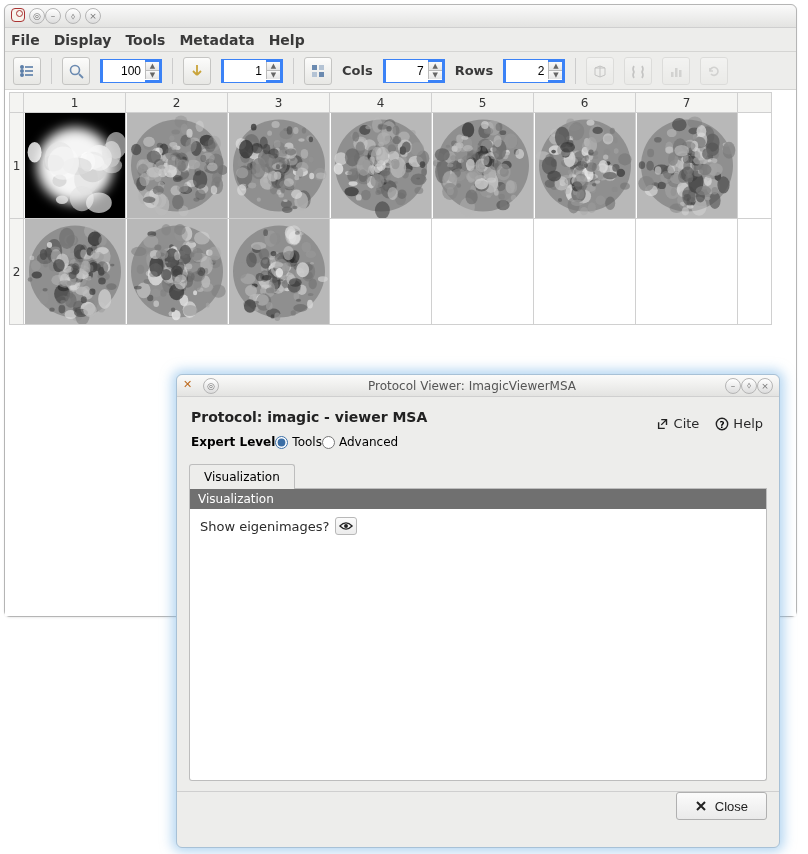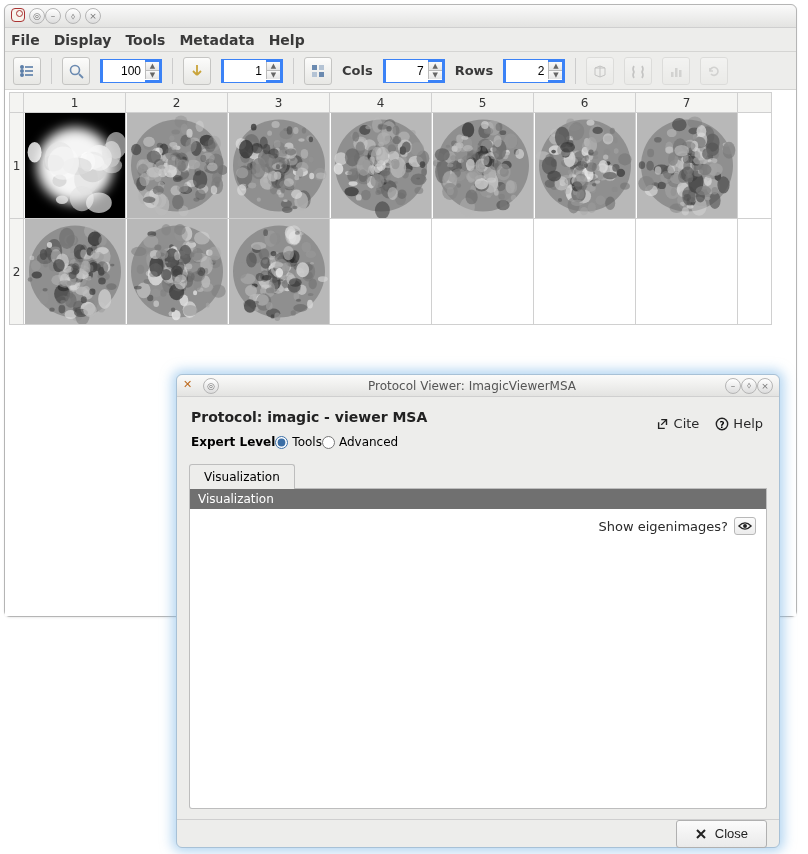--- a/index.html
+++ b/index.html
@@ -181,33 +181,33 @@
     border:1px solid #bdbdbd;border-top:none;
     background:#fff;
     border-radius:0 0 3px 3px;
     overflow:hidden;
     display:flex;flex-direction:column;
   }
   .panel-header{
     background:#707070;color:#fff;font-size:12px;
     padding:3px 8px;
   }
-  .panel-rows{padding:8px 10px;display:flex;flex-direction:column;gap:8px;}
+  .panel-rows{padding:8px 10px;display:flex;flex-direction:row;gap:8px;}
   .panel-row{display:flex;align-items:center;justify-content:flex-end;gap:6px;font-size:13px;color:#2a2a2a;}
   .eye {
     width:22px;height:18px;
     border:1px solid #b8b8b8;border-radius:3px;
     background:linear-gradient(#fbfbfb,#ececec);
     display:flex;align-items:center;justify-content:center;
   }
   .eye svg{width:14px;height:10px;}
 
   .dlg-footer{
-    height:28px;border-top:1px solid #cfcfcf;
-    display:flex;align-items:center;justify-content:flex-end;
+    height:56px;border-top:1px solid #cfcfcf;
+    display:flex;align-items:flex-start;justify-content:flex-end;
     padding:0 12px;
   }
   .close-btn{
     height:28px;padding:0 18px;
     border:1px solid #b0b0b0;border-radius:3px;
     background:linear-gradient(#fbfbfb,#eaeaea);
     display:flex;align-items:center;gap:8px;
     font-size:13px;color:#222;
   }
   .close-btn svg{width:12px;height:12px;}

